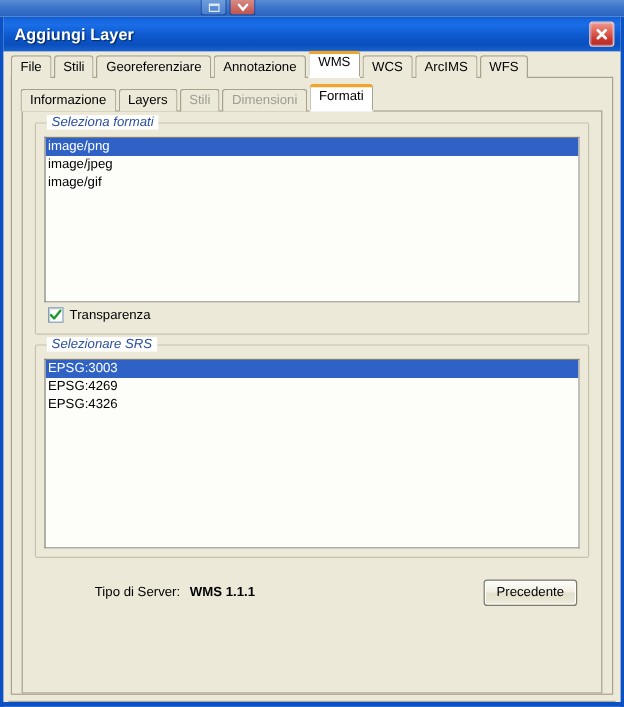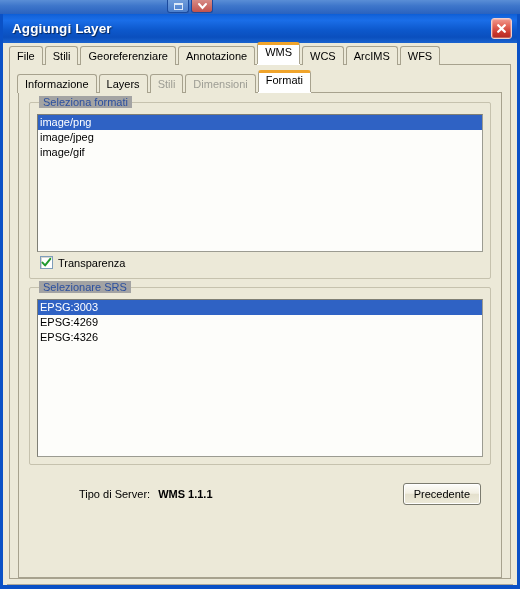--- a/index.html
+++ b/index.html
@@ -194,25 +194,26 @@
     border: 1px solid #c6c2ae;
     border-radius: 2px;
     margin-bottom: 8px;
     padding: 0;
     position: relative;
     background: transparent;
   }
   .groupbox > .legend {
     position: absolute;
     top: -7px; left: 9px;
-    background: #a3a3a3;
+    background: #ffffff;
     padding: 0 4px;
     color: #2b4f9e;
     font-size: 11px;
     white-space: nowrap;
+    font-style: italic;
   }
   .group-inner { padding: 11px 7px 7px 7px; }
 
   
   .listbox {
     background: #fdfdfa;
     border: 1px solid #9b9b91;
     border-top-color: #7f7f75;
     border-left-color: #7f7f75;
     overflow: hidden;

